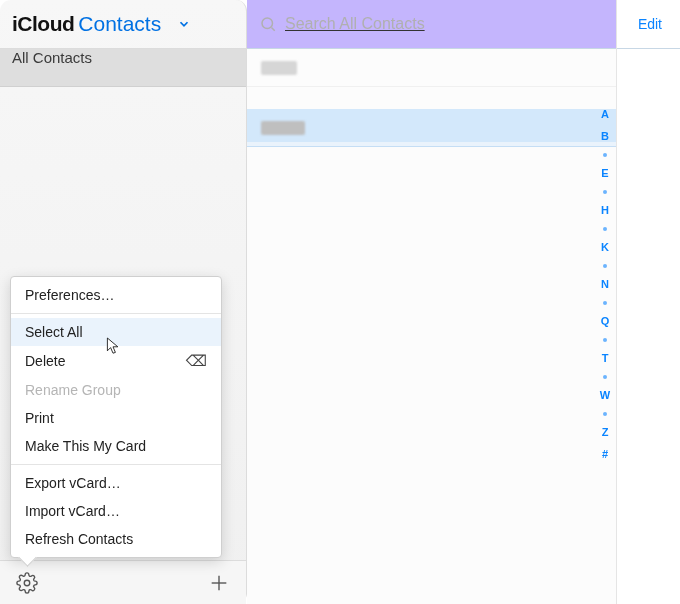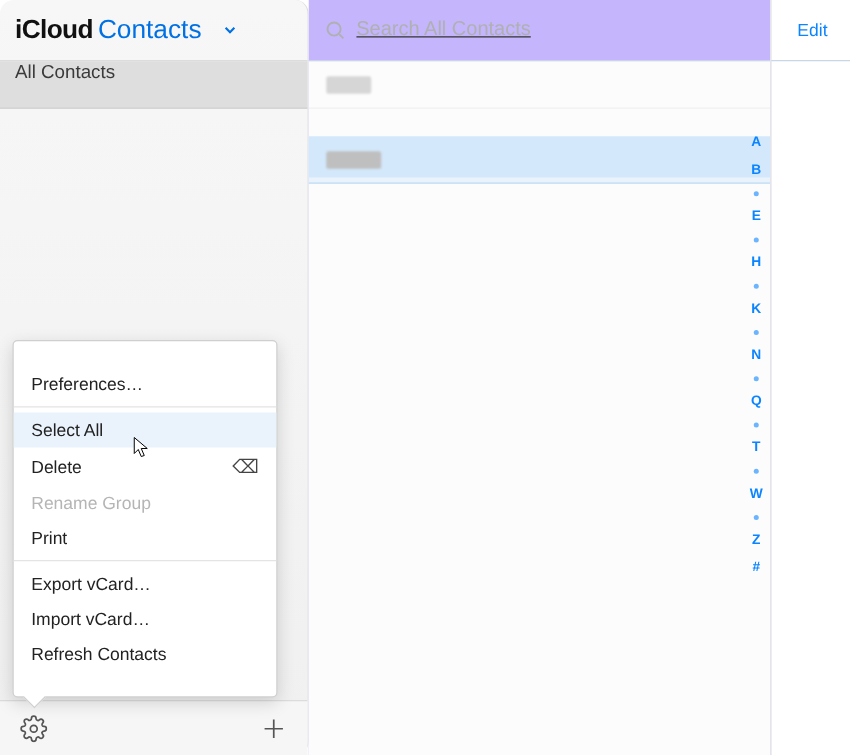--- a/index.html
+++ b/index.html
@@ -170,21 +170,21 @@
     
     .menu {
       position: absolute;
       left: 10px;
       bottom: 46px;
       width: 212px;
       background: #ffffff;
       border: 1px solid #cfcfcf;
       border-radius: 4px;
       box-shadow: 0 4px 14px rgba(0,0,0,0.15);
-      padding: 20px 0;
+      padding: 4px 0;
       font-size: 14px;
     }
     .menu::after {
       content: "";
       position: absolute;
       bottom: -7px;
       left: 10px;
       width: 12px; height: 12px;
       background: #fff;
       border-right: 1px solid #cfcfcf;
@@ -268,20 +268,23 @@
         <div class="menu-item">
           <span>Delete</span>
           <span class="delete-key">⌫</span>
         </div>
         <div class="menu-item disabled">
           <span>Rename Group</span>
         </div>
         <div class="menu-item">
           <span>Print</span>
         </div>
+        <div class="menu-item">
+          <span>Make This My Card</span>
+        </div>
         <div class="menu-sep"></div>
         <div class="menu-item">
           <span>Export vCard…</span>
         </div>
         <div class="menu-item">
           <span>Import vCard…</span>
         </div>
         <div class="menu-item">
           <span>Refresh Contacts</span>
         </div>

